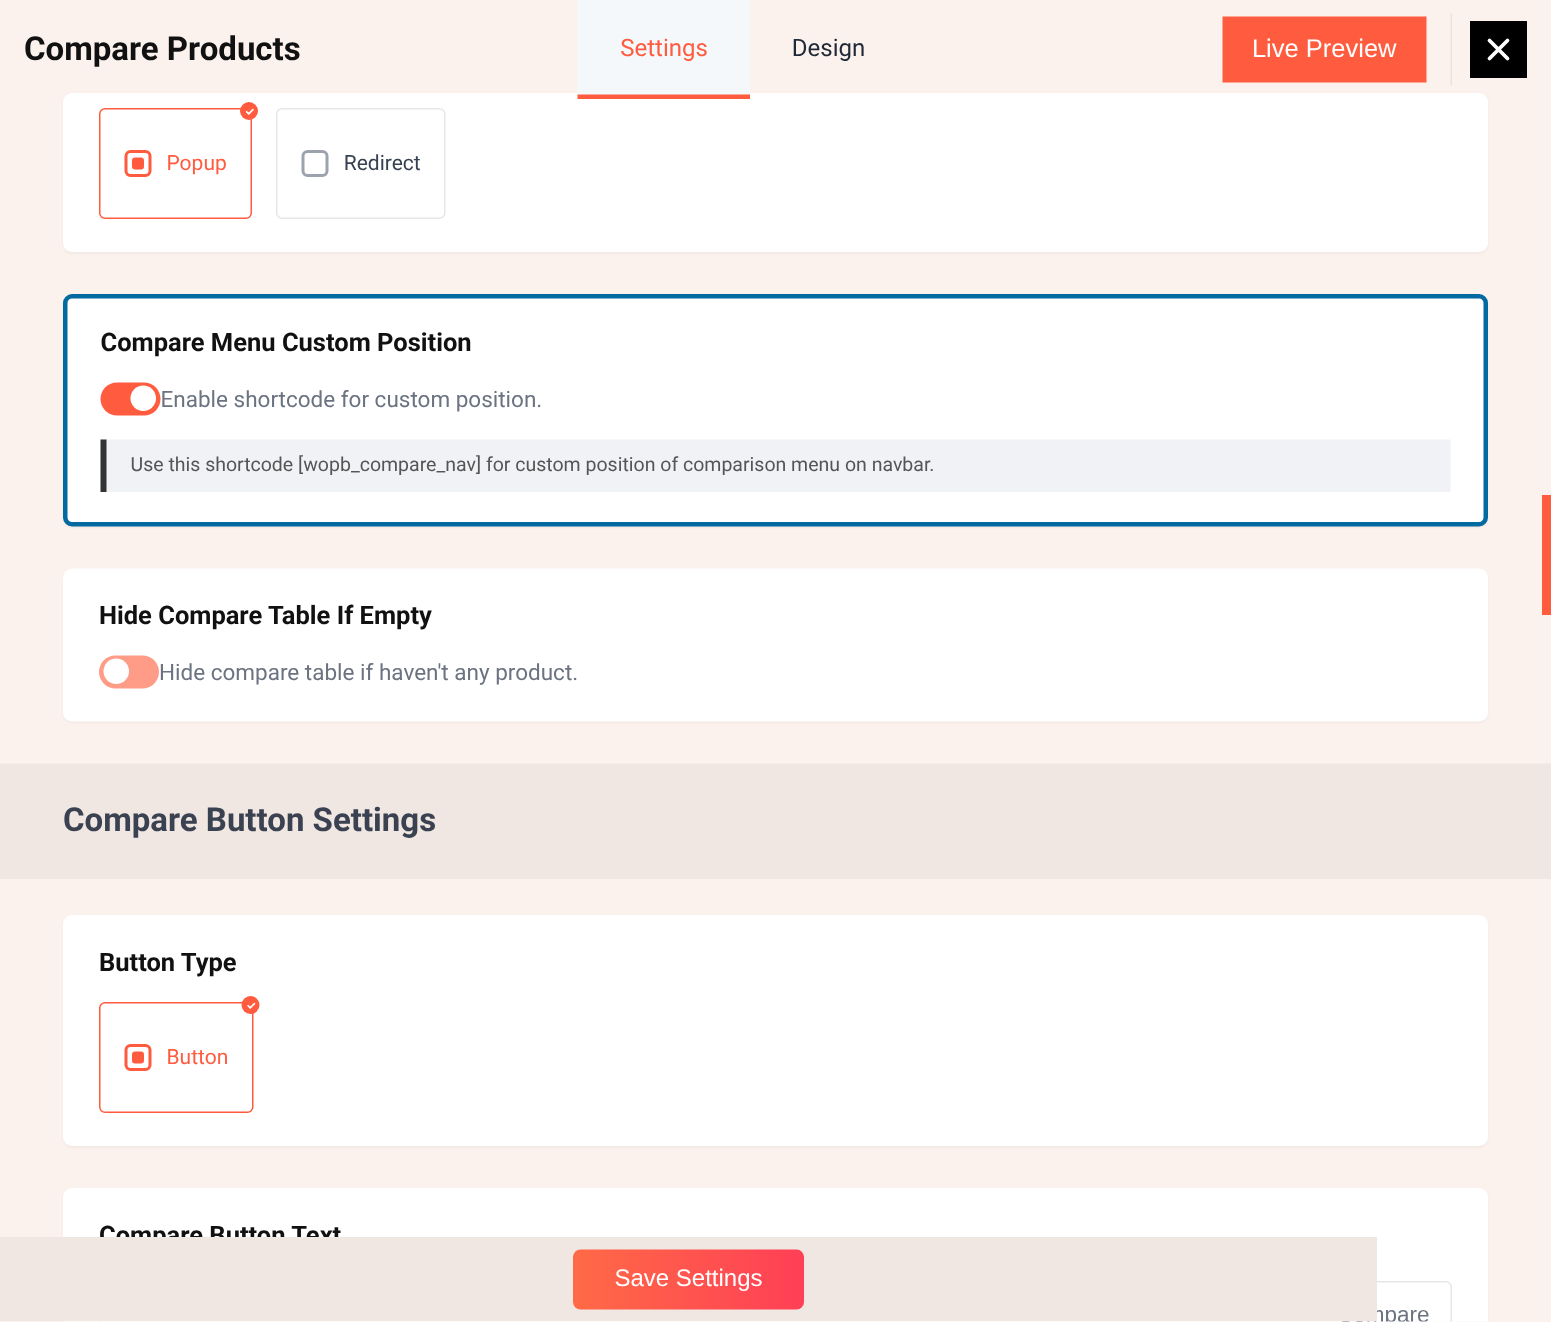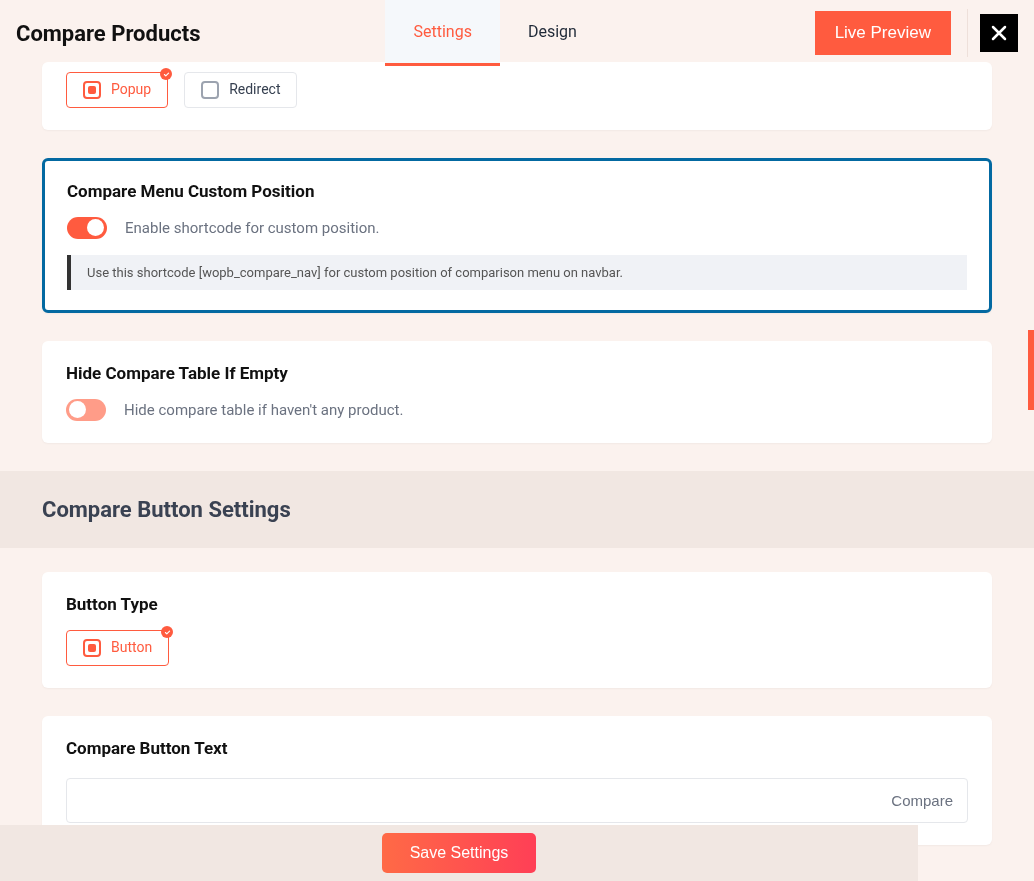--- a/index.html
+++ b/index.html
@@ -18,29 +18,29 @@
 
   .content { padding: 0 42px 0 42px; }
 
   .card { background: #fff; border-radius: 6px; padding: 22px 24px; margin-bottom: 28px; box-shadow: 0 1px 2px rgba(0,0,0,0.04); }
   .card.highlight { border: 3px solid #0369a1; padding: 20px 22px; }
   .card-first { margin-top: -4px; padding-top: 10px; }
 
   .section-heading { font-size: 17px; font-weight: 700; color: #111; margin-bottom: 16px; }
 
   .opt-row { display: flex; gap: 16px; }
-  .opt { display: flex; align-items: flex-start; gap: 10px; border: 1px solid #e5e7eb; border-radius: 4px; padding: 8px 16px; cursor: pointer; font-size: 14px; color: #374151; position: relative; }
+  .opt { display: flex; align-items: center; gap: 10px; border: 1px solid #e5e7eb; border-radius: 4px; padding: 27px 16px; cursor: pointer; font-size: 14px; color: #374151; position: relative; }
   .opt.selected { border-color: #ff5b3f; color: #ff5b3f; }
   .opt .box { width: 18px; height: 18px; border: 2px solid #9ca3af; border-radius: 4px; display: flex; align-items: center; justify-content: center; }
   .opt.selected .box { border-color: #ff5b3f; }
   .opt.selected .box::after { content: ""; width: 8px; height: 8px; background: #ff5b3f; border-radius: 2px; }
   .opt-badge { position: absolute; top: -5px; right: -5px; width: 12px; height: 12px; border-radius: 50%; background: #ff5b3f; display: flex; align-items: center; justify-content: center; }
   .opt-badge svg { width: 7px; height: 7px; }
 
-  .toggle-row { display: flex; align-items: center; gap: 18px; margin-top: 2px; }
+  .toggle-row { display: flex; align-items: center; margin-top: 2px; }
   .toggle { width: 40px; height: 22px; border-radius: 11px; position: relative; cursor: pointer; }
   .toggle.on { background: #ff5b3f; }
   .toggle.off { background: #ff9c88; }
   .toggle .knob { position: absolute; top: 2px; width: 17px; height: 17px; border-radius: 50%; background: #fff; }
   .toggle.on .knob { right: 3px; }
   .toggle.off .knob { left: 3px; }
   .toggle-label { font-size: 15px; color: #6b7280; }
 
   .info-box { margin-top: 16px; background: #f0f2f6; border-left: 4px solid #333; padding: 10px 16px; font-size: 13px; color: #555; }
 

